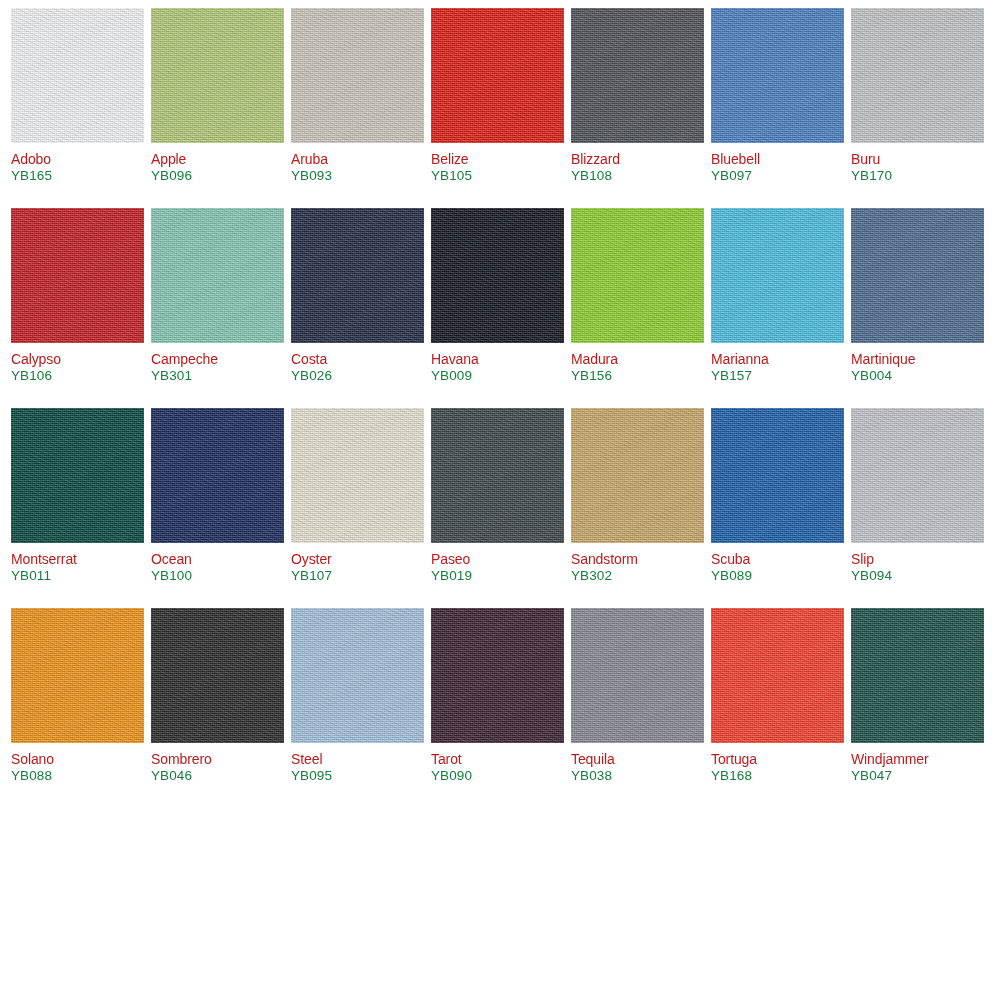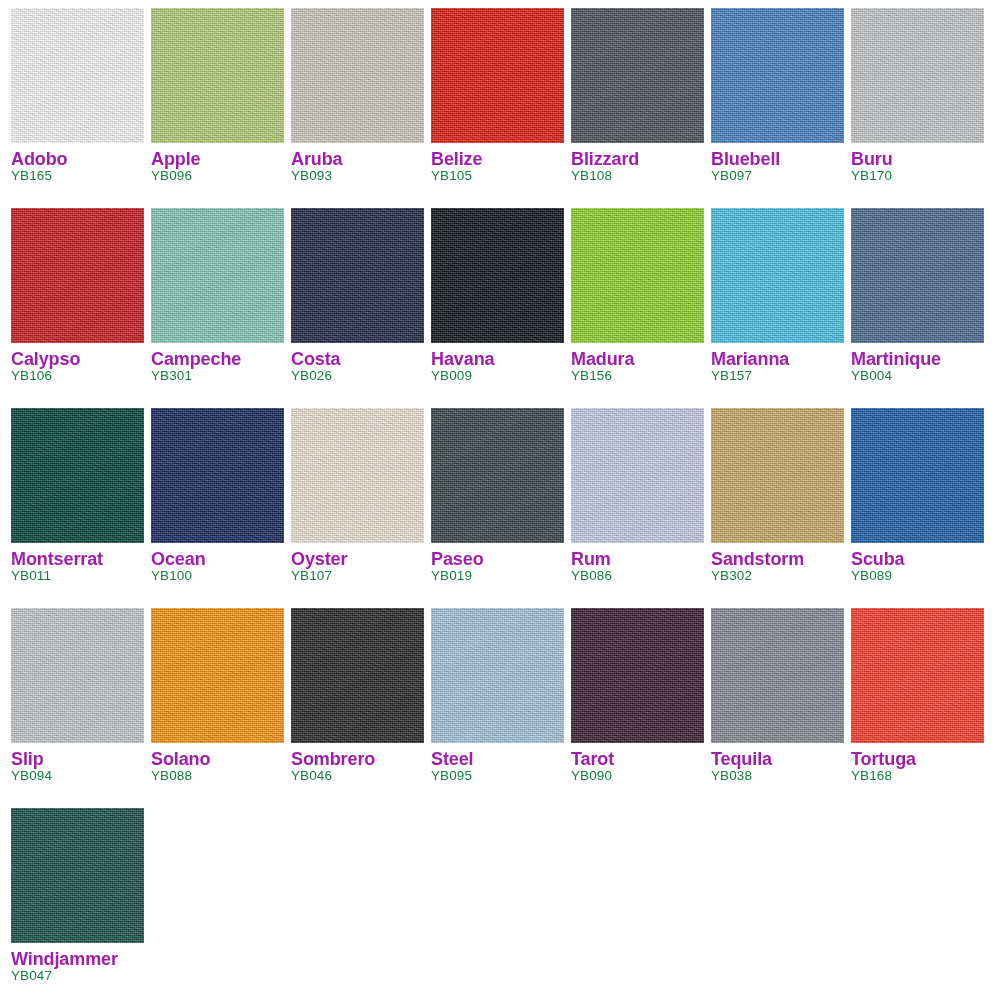--- a/index.html
+++ b/index.html
@@ -69,23 +69,23 @@
         rgba(255,255,255,0.10) 1px,
         rgba(0,0,0,0.00) 1px,
         rgba(0,0,0,0.00) 3px,
         rgba(0,0,0,0.09) 3px,
         rgba(0,0,0,0.09) 4px
       );
     opacity: 0.75;
     pointer-events: none;
   }
   .swatch-name {
-    font-size: 18px;
-    font-weight: bold;
-    color: #a21caf;
+    font-size: 14px;
+    font-weight: normal;
+    color: #b91c1c;
     line-height: 14px;
     padding-top: 9px;
     letter-spacing: -0.1px;
     white-space: nowrap;
   }
   .swatch-code {
     font-size: 13.5px;
     font-weight: normal;
     color: #15803d;
     line-height: 14px;
@@ -182,25 +182,20 @@
       <div class="swatch-chip" style="background-color: rgb(232, 226, 210);"></div>
       <div class="swatch-name">Oyster</div>
       <div class="swatch-code">YB107</div>
     </div>
     <div class="swatch-card">
       <div class="swatch-chip" style="background-color: rgb(62, 70, 74);"></div>
       <div class="swatch-name">Paseo</div>
       <div class="swatch-code">YB019</div>
     </div>
     <div class="swatch-card">
-      <div class="swatch-chip" style="background-color: rgb(194, 203, 224);"></div>
-      <div class="swatch-name">Rum</div>
-      <div class="swatch-code">YB086</div>
-    </div>
-    <div class="swatch-card">
       <div class="swatch-chip" style="background-color: rgb(201, 169, 106);"></div>
       <div class="swatch-name">Sandstorm</div>
       <div class="swatch-code">YB302</div>
     </div>
     <div class="swatch-card">
       <div class="swatch-chip" style="background-color: rgb(30, 95, 168);"></div>
       <div class="swatch-name">Scuba</div>
       <div class="swatch-code">YB089</div>
     </div>
     <div class="swatch-card">

